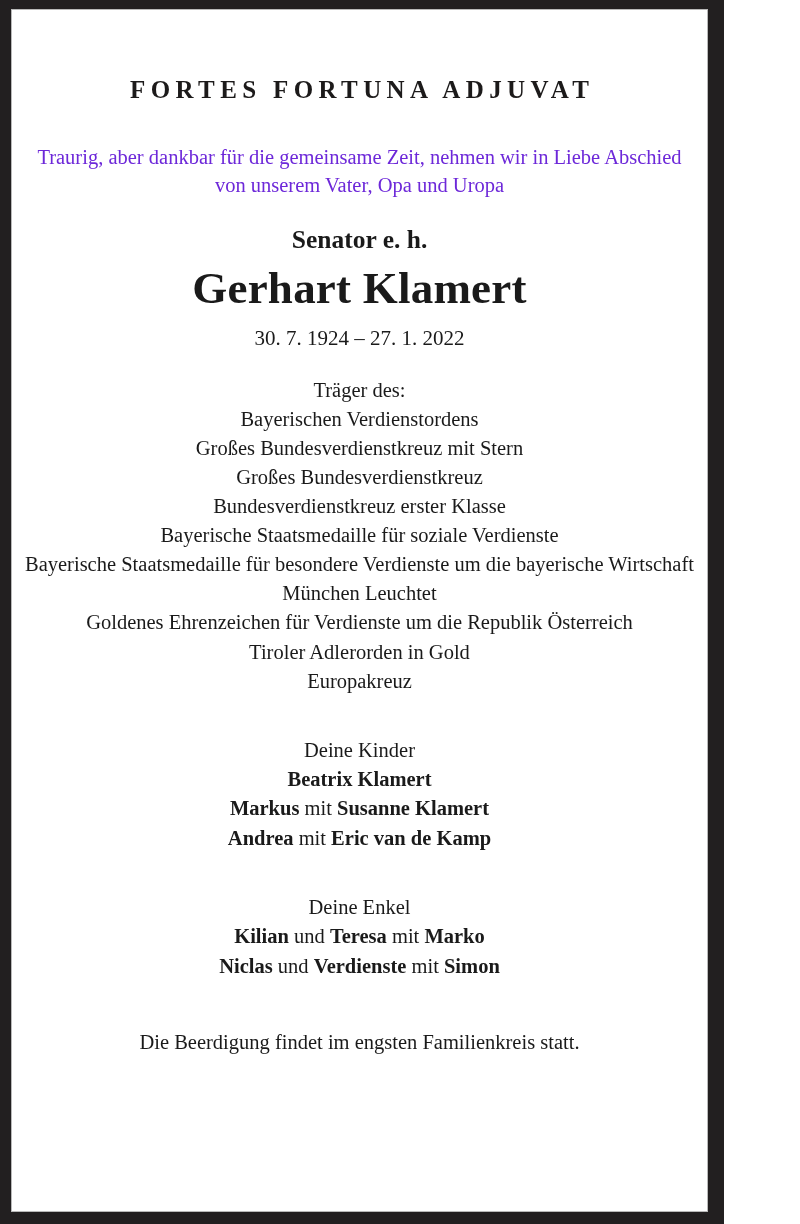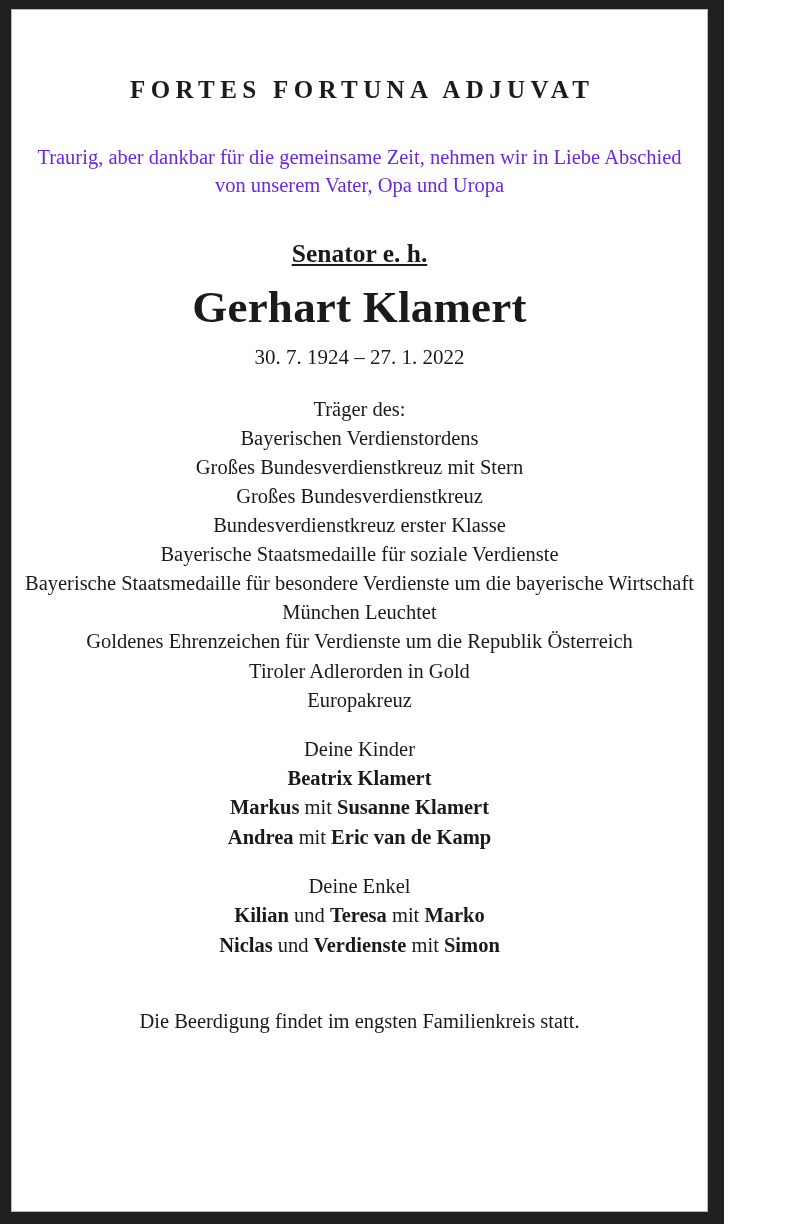--- a/index.html
+++ b/index.html
@@ -53,31 +53,30 @@
     line-height: 1.38;
     margin-top: 39px;
     max-width: 660px;
     color: #6d28d9;
   }
 
   .honorific {
     font-size: 25.5px;
     font-weight: bold;
     text-align: center;
-    margin-top: 41px;
+    margin-top: 27px;
     line-height: 1.1;
-    text-decoration: underline;
   }
 
   .full-name {
     font-size: 45px;
     font-weight: bold;
     text-align: center;
     line-height: 1.12;
-    margin-top: 14px;
+    margin-top: 9px;
     letter-spacing: 0.005em;
   }
 
   .life-dates {
     font-size: 21px;
     text-align: center;
     margin-top: 13px;
     line-height: 1.1;
   }
 
@@ -89,21 +88,21 @@
   }
   .honors-lead { }
   .honors-list {
     list-style: none;
     margin: 0;
     padding: 0;
   }
   .honors-list li { white-space: nowrap; }
 
   .family-group {
-    margin-top: 20px;
+    margin-top: 40px;
     text-align: center;
     font-size: 20.5px;
     line-height: 1.43;
   }
   .family-heading { font-weight: normal; }
   .family-line { font-weight: normal; }
   .family-line b { font-weight: bold; }
 
   .closing {
     margin-top: 48px;

